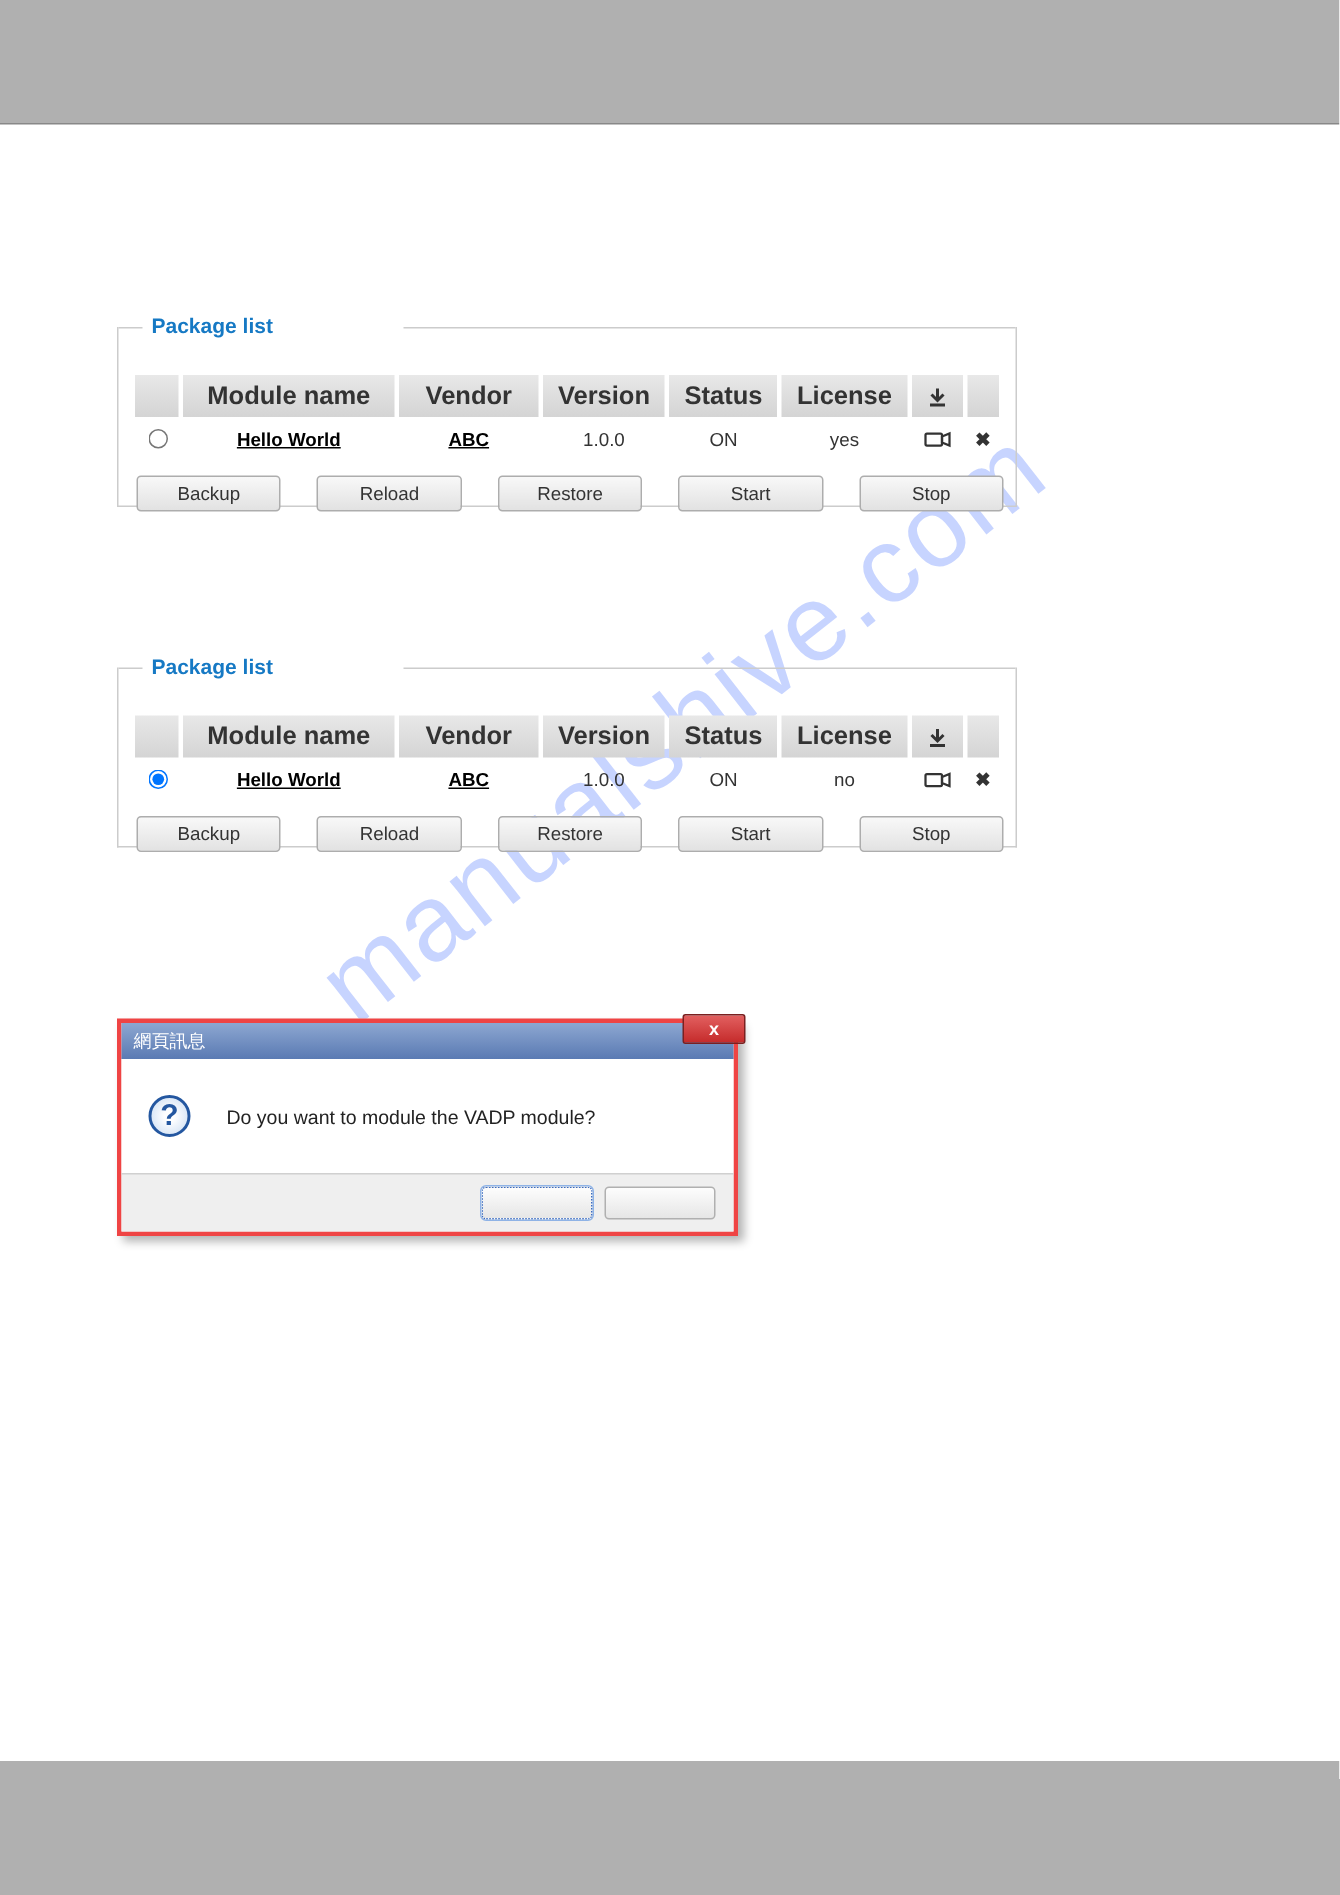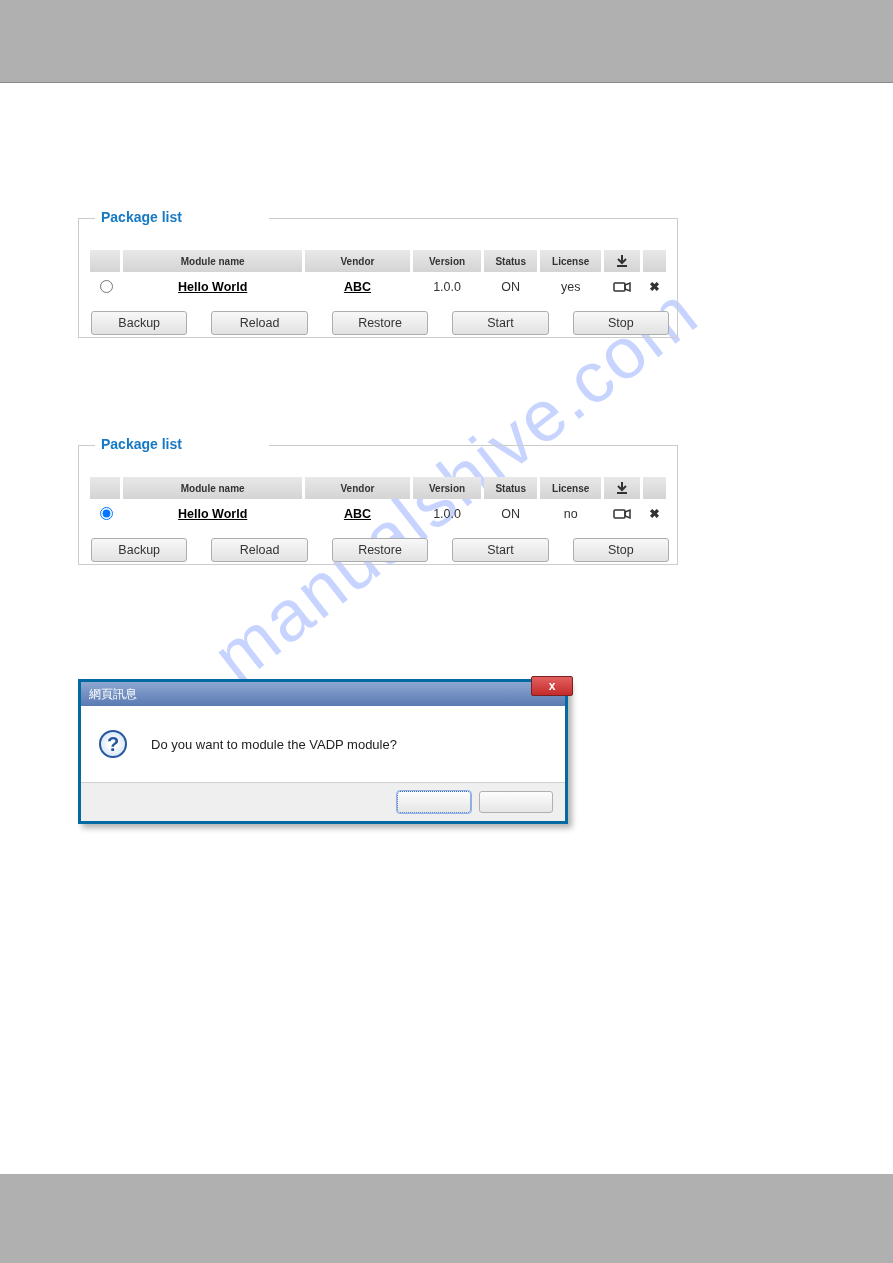--- a/index.html
+++ b/index.html
@@ -50,21 +50,21 @@
     margin-top: 22px;
     width: 100%;
     border-collapse: separate;
     border-spacing: 3px 0;
   }
   .pkg-table th {
     background: linear-gradient(#e8e8e8, #d4d4d4);
     color: #333;
     font-weight: bold;
     padding: 4px 10px;
-    font-size: 10px;
+    font-size: 17px;
     height: 22px;
   }
   .pkg-table td {
     text-align: center;
     padding: 5px 4px;
     font-size: 12.5px;
     color: #333;
     height: 24px;
   }
   .pkg-table td a { color: #000000; text-decoration: underline; font-weight: bold; }
@@ -101,22 +101,22 @@
     color: #333;
     cursor: pointer;
   }
   .btn:nth-child(4), .btn:nth-child(5) { width: 104px; }
 
   
   .dialog {
     position: absolute;
     top: 596px;
     left: 78px;
-    width: 490px;
-    border: 3px solid #0369a1;
+    width: 414px;
+    border: 3px solid #ef4444;
     box-shadow: 4px 4px 6px rgba(0,0,0,0.3);
     background: #f4f4f4;
   }
   .dlg-title {
     height: 24px;
     background: linear-gradient(#8da7d1, #5a7ab3);
     color: #fff;
     font-size: 12px;
     display: flex;
     align-items: center;

